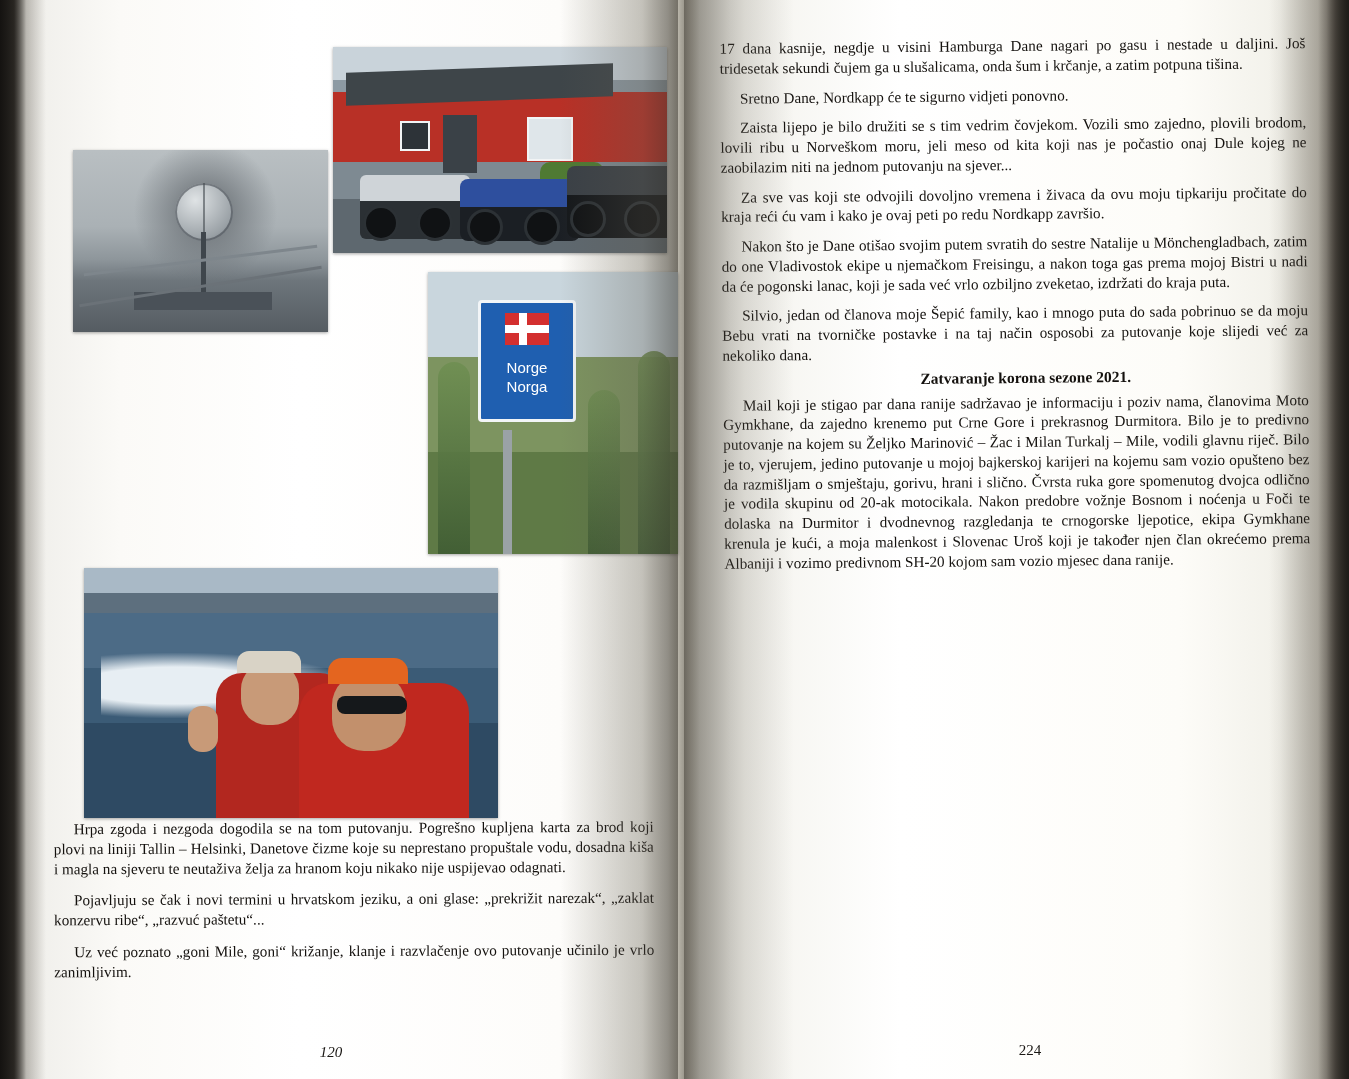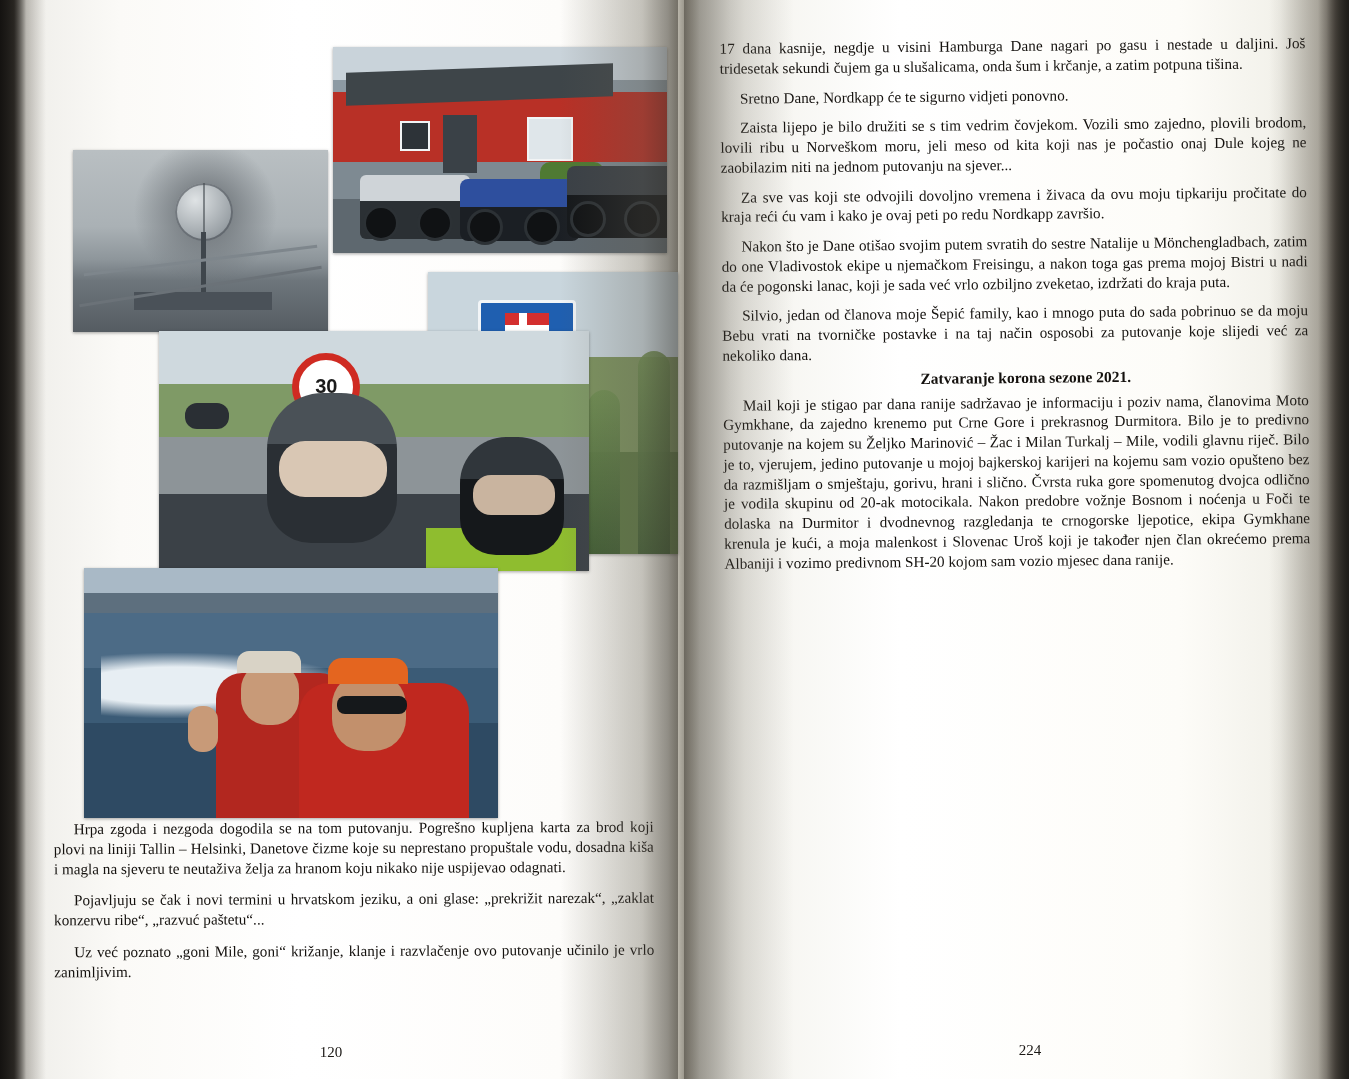--- a/index.html
+++ b/index.html
@@ -221,33 +221,20 @@
           <div class="flag"></div>
           <div class="signtxt">
             <div>Norge</div>
             <div>Norga</div>
           </div>
         </div>
         <div class="post"></div>
 
       </div>
 
-      <div class="photo" id="p4">
-        <div class="road"></div>
-        <div class="sign30">
-          <span>30</span>
-        </div>
-        <div class="mirror"></div>
-        <div class="helmet1"></div>
-        <div class="visor1"></div>
-        <div class="jacket"></div>
-        <div class="helmet2"></div>
-        <div class="visor2"></div>
-
-      </div>
 
       <div class="photo" id="p5">
         <div class="hills"></div>
         <div class="wake"></div>
         <div class="man1"></div>
         <div class="thumb"></div>
         <div class="face1"></div>
         <div class="cap1"></div>
         <div class="man2"></div>
         <div class="face2"></div>
@@ -255,21 +242,21 @@
         <div class="glass"></div>
 
       </div>
 
       <div class="col warp-l" style="left: 28px; top: 818px; width: 600px;">
         <p>Hrpa zgoda i nezgoda dogodila se na tom putovanju. Pogrešno kupljena karta za brod koji plovi na liniji Tallin – Helsinki, Danetove čizme koje su neprestano propuštale vodu, dosadna kiša i magla na sjeveru te neutaživa želja za hranom koju nikako nije uspijevao odagnati.</p>
         <p style="margin-top:12px">Pojavljuju se čak i novi termini u hrvatskom jeziku, a oni glase: „prekrižit narezak“, „zaklat konzervu ribe“, „razvuć paštetu“...</p>
         <p style="margin-top:12px">Uz već poznato „goni Mile, goni“ križanje, klanje i razvlačenje ovo putovanje učinilo je vrlo zanimljivim.</p>
       </div>
 
-      <div class="folio" style="left: 265px; top: 1044px;">120</div>
+      <div class="folio" style="left: 265px; top: 1044px; font-style: italic;">120</div>
     </div>
 
     <div class="page-right">
 
       <div class="col warp-r" style="left: 22px; top: 36px; width: 586px;">
         <p class="noindent">17 dana kasnije, negdje u visini Hamburga Dane nagari po gasu i nestade u daljini. Još tridesetak sekundi čujem ga u slušalicama,  onda šum i krčanje, a zatim potpuna tišina.</p>
         <p style="margin-top:10px">Sretno Dane, Nordkapp će te sigurno vidjeti ponovno.</p>
         <p style="margin-top:10px">Zaista lijepo je bilo družiti se s tim vedrim čovjekom. Vozili smo zajedno, plovili brodom, lovili ribu u Norveškom moru, jeli meso od kita koji nas je počastio onaj Dule kojeg ne zaobilazim niti na jednom putovanju na sjever...</p>
         <p style="margin-top:10px">Za sve vas koji ste odvojili dovoljno vremena i živaca da ovu moju tipkariju pročitate do kraja reći ću vam i kako je ovaj peti po redu Nordkapp završio.</p>
         <p style="margin-top:10px">Nakon što je Dane otišao svojim putem svratih do sestre Natalije u Mönchengladbach, zatim do one Vladivostok ekipe u njemačkom Freisingu, a nakon toga gas prema mojoj Bistri u nadi da će pogonski lanac, koji je sada već vrlo ozbiljno zveketao, izdržati do kraja puta.</p>

